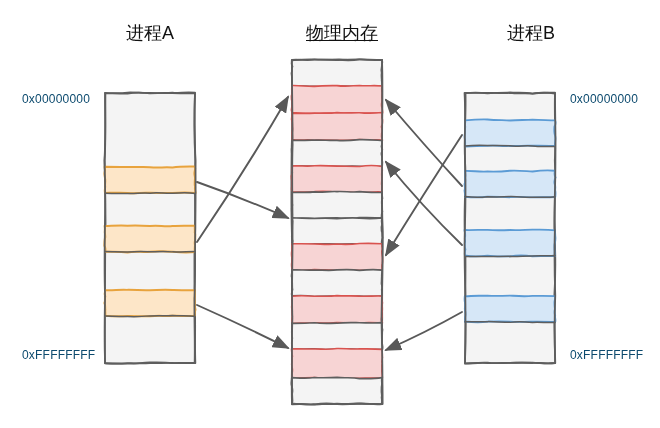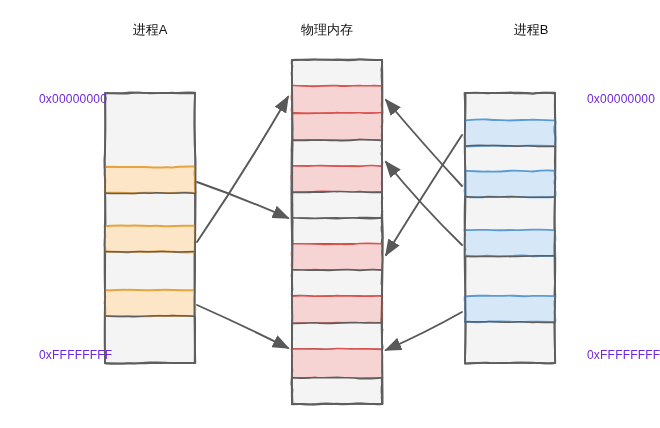--- a/index.html
+++ b/index.html
@@ -3,27 +3,26 @@
 <meta charset="utf-8">
 <style>
   html,body{margin:0;padding:0;background:#ffffff;}
   body{
     width:660px;height:428px;position:relative;overflow:hidden;
     font-family:"Liberation Sans","DejaVu Sans",sans-serif;
     color:#1a1a1a;
   }
   #canvas{position:absolute;left:0;top:0;width:660px;height:428px;}
   .label-title{
-    position:absolute;font-size:13px;color:#111;white-space:nowrap;
+    position:absolute;font-size:18px;color:#111;white-space:nowrap;
     text-align:center;
   }
   .addr-label{
-    position:absolute;font-size:12px;color:#6d28d9;white-space:nowrap;
+    position:absolute;font-size:12px;color:#0c4a6e;white-space:nowrap;
     letter-spacing:0.2px;
-    margin-left:17px;
   }
   svg{position:absolute;left:0;top:0;overflow:visible;}
 </style>
 </head>
 <body>
 
 <div id="canvas">
   <svg id="diagram-svg" width="660" height="428">
     <defs>
       <marker id="arrowhead" markerWidth="9" markerHeight="7" refX="8" refY="3.5" orient="auto" markerUnits="strokeWidth">
@@ -146,20 +145,20 @@
         <g>
           <path d="M 462 245 Q 421.8243050579095 206.0101744558244 386 162" stroke="#595959" fill="none" stroke-width="1.9" stroke-linecap="round" stroke-linejoin="round" marker-end="url(#arrowhead)"></path>
         </g>
         <g>
           <path d="M 462 312 Q 424.78034472641554 333.01232123608344 386 350" stroke="#595959" fill="none" stroke-width="1.9" stroke-linecap="round" stroke-linejoin="round" marker-end="url(#arrowhead)"></path>
         </g>
       </g>
   </svg>
   <div id="labels-layer">
       <div class="label-title" style="left: 90px; top: 21px; width: 120px;">进程A</div>
-      <div class="label-title" style="left: 267px; top: 21px; width: 120px;">物理内存</div>
+      <div class="label-title" style="left: 282px; top: 21px; width: 120px; text-decoration: underline;">物理内存</div>
       <div class="label-title" style="left: 471px; top: 21px; width: 120px;">进程B</div>
       <div class="addr-label" style="left: 22px; top: 92px;">0x00000000</div>
       <div class="addr-label" style="left: 22px; top: 348px;">0xFFFFFFFF</div>
       <div class="addr-label" style="left: 570px; top: 92px;">0x00000000</div>
       <div class="addr-label" style="left: 570px; top: 348px;">0xFFFFFFFF</div>
     </div>
 </div>
 
 </body></html>

